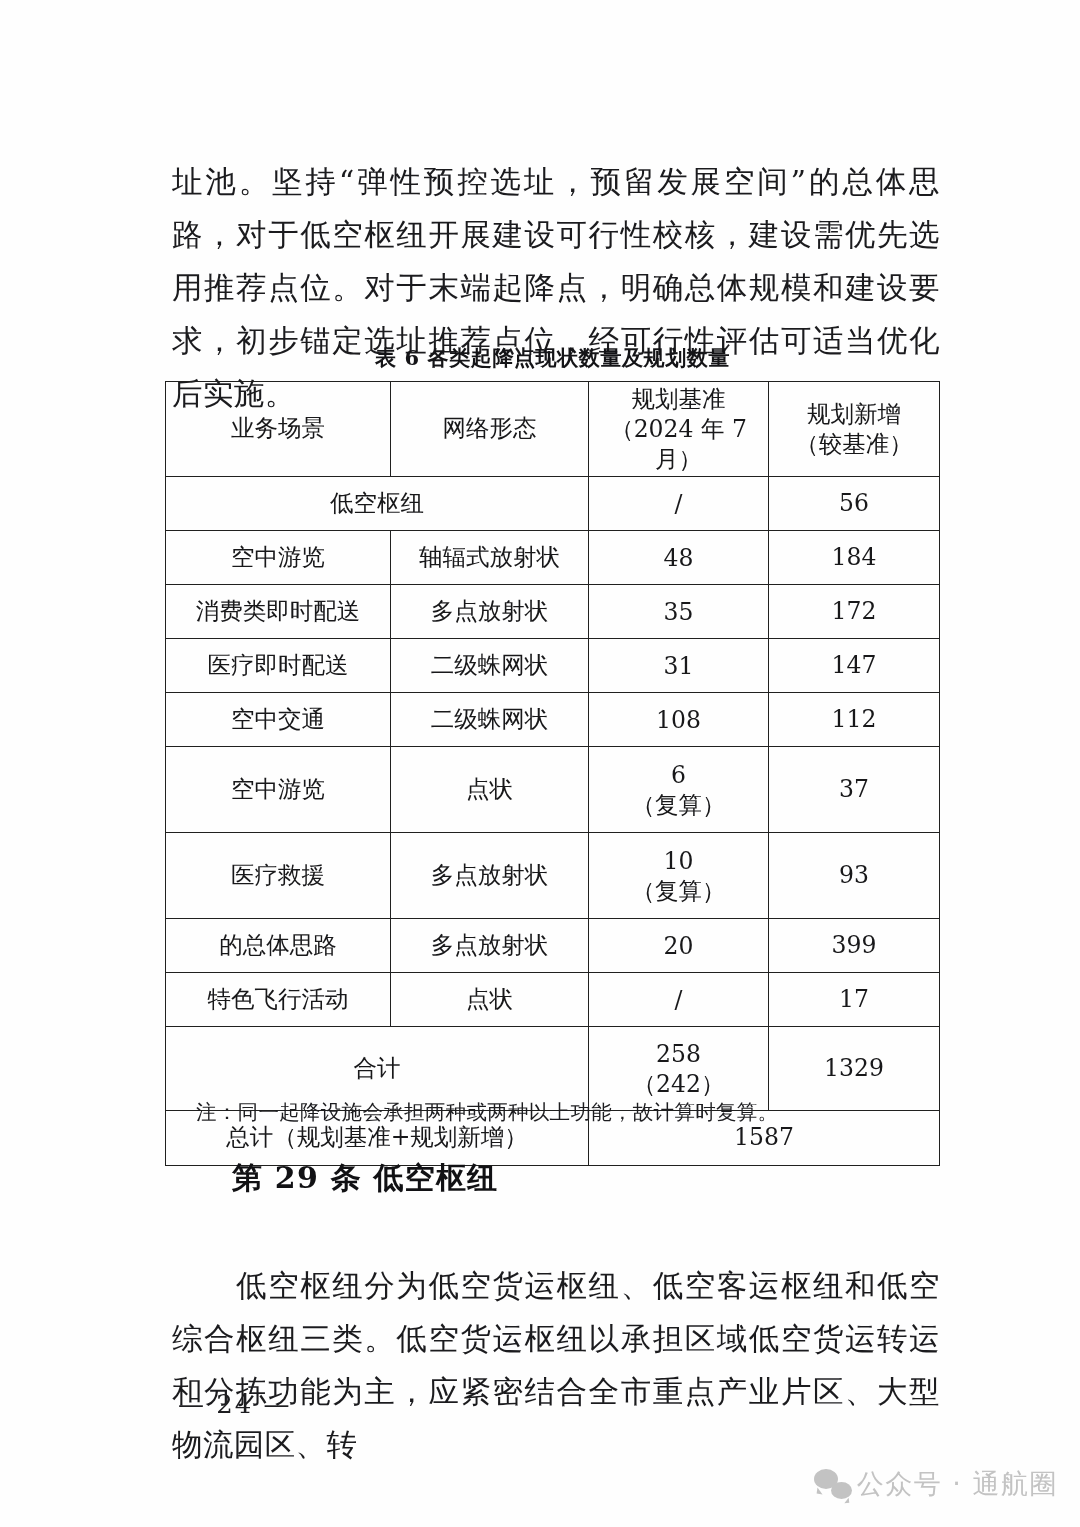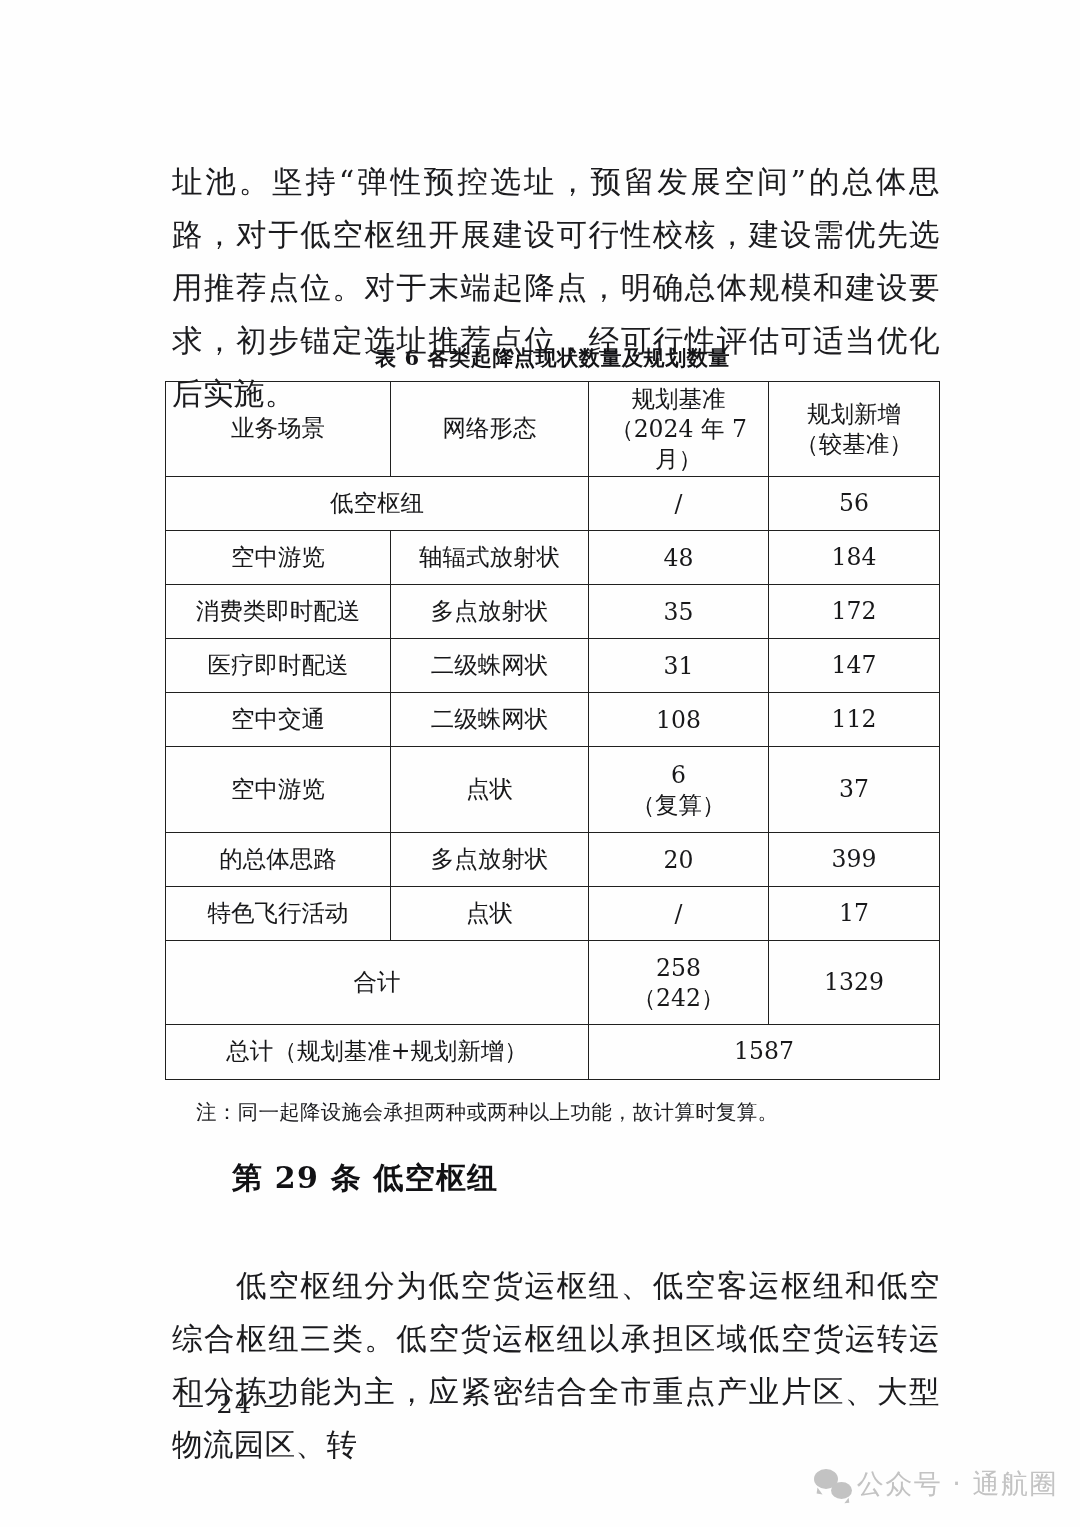--- a/index.html
+++ b/index.html
@@ -244,20 +244,29 @@
           </tr>
           <tr class="r-tall">
             <td>空中游览</td>
             <td>点状</td>
             <td>
               <span class="stack">6</span>
               <span class="stack">（复算）</span>
             </td>
             <td>37</td>
           </tr>
+          <tr class="r-tall">
+            <td>医疗救援</td>
+            <td>多点放射状</td>
+            <td>
+              <span class="stack">10</span>
+              <span class="stack">（复算）</span>
+            </td>
+            <td>93</td>
+          </tr>
           <tr class="r-std">
             <td>的总体思路</td>
             <td>多点放射状</td>
             <td>
               <span class="stack">20</span>
             </td>
             <td>399</td>
           </tr>
           <tr class="r-std">
             <td>特色飞行活动</td>

